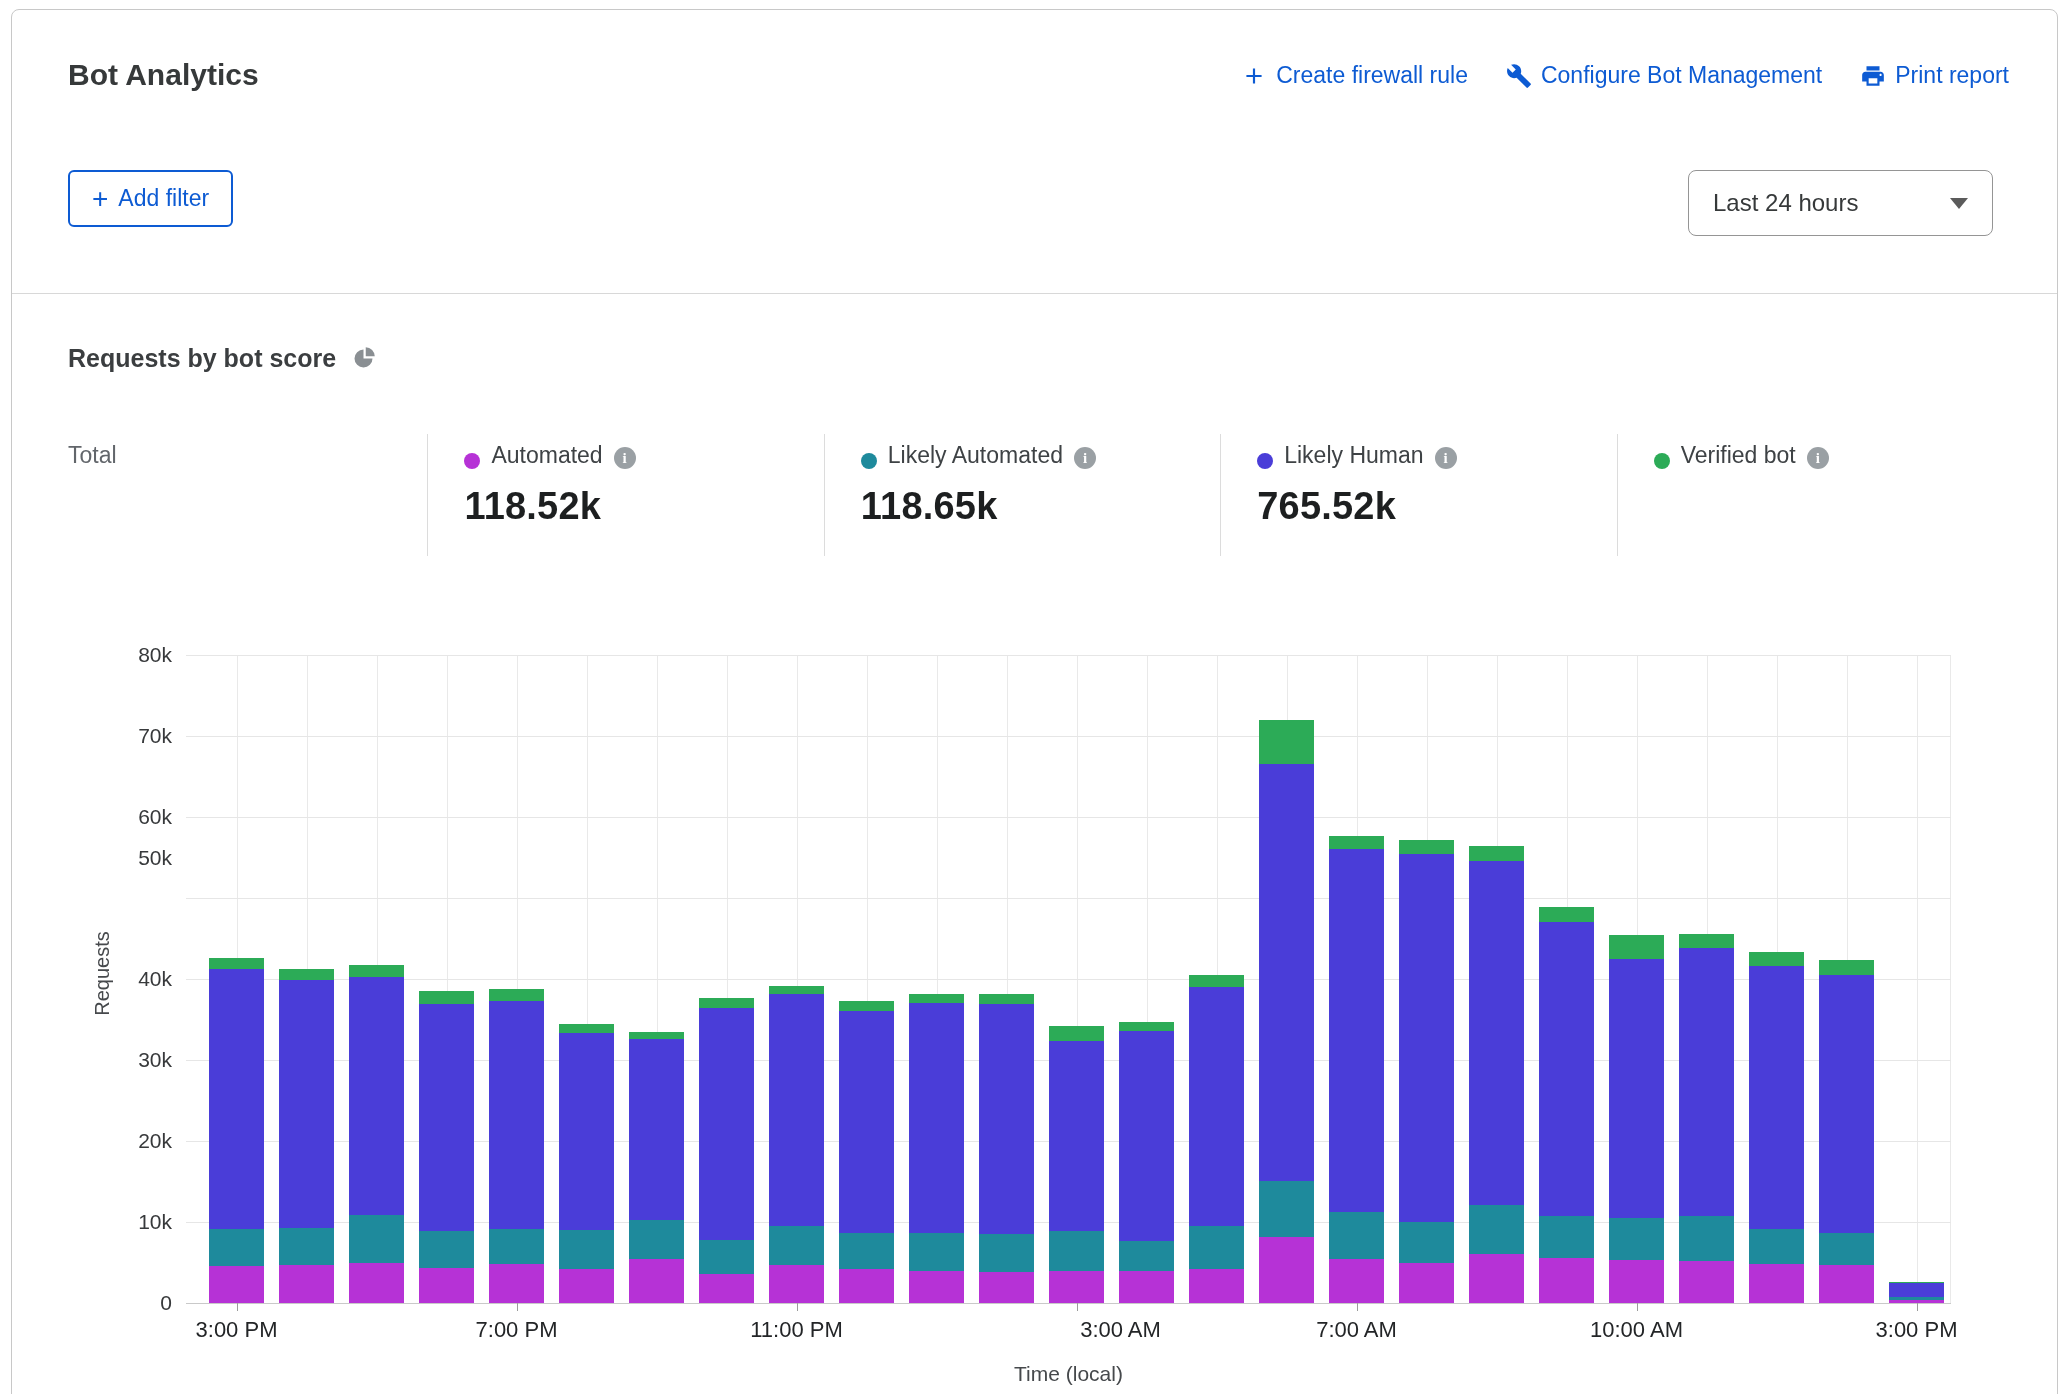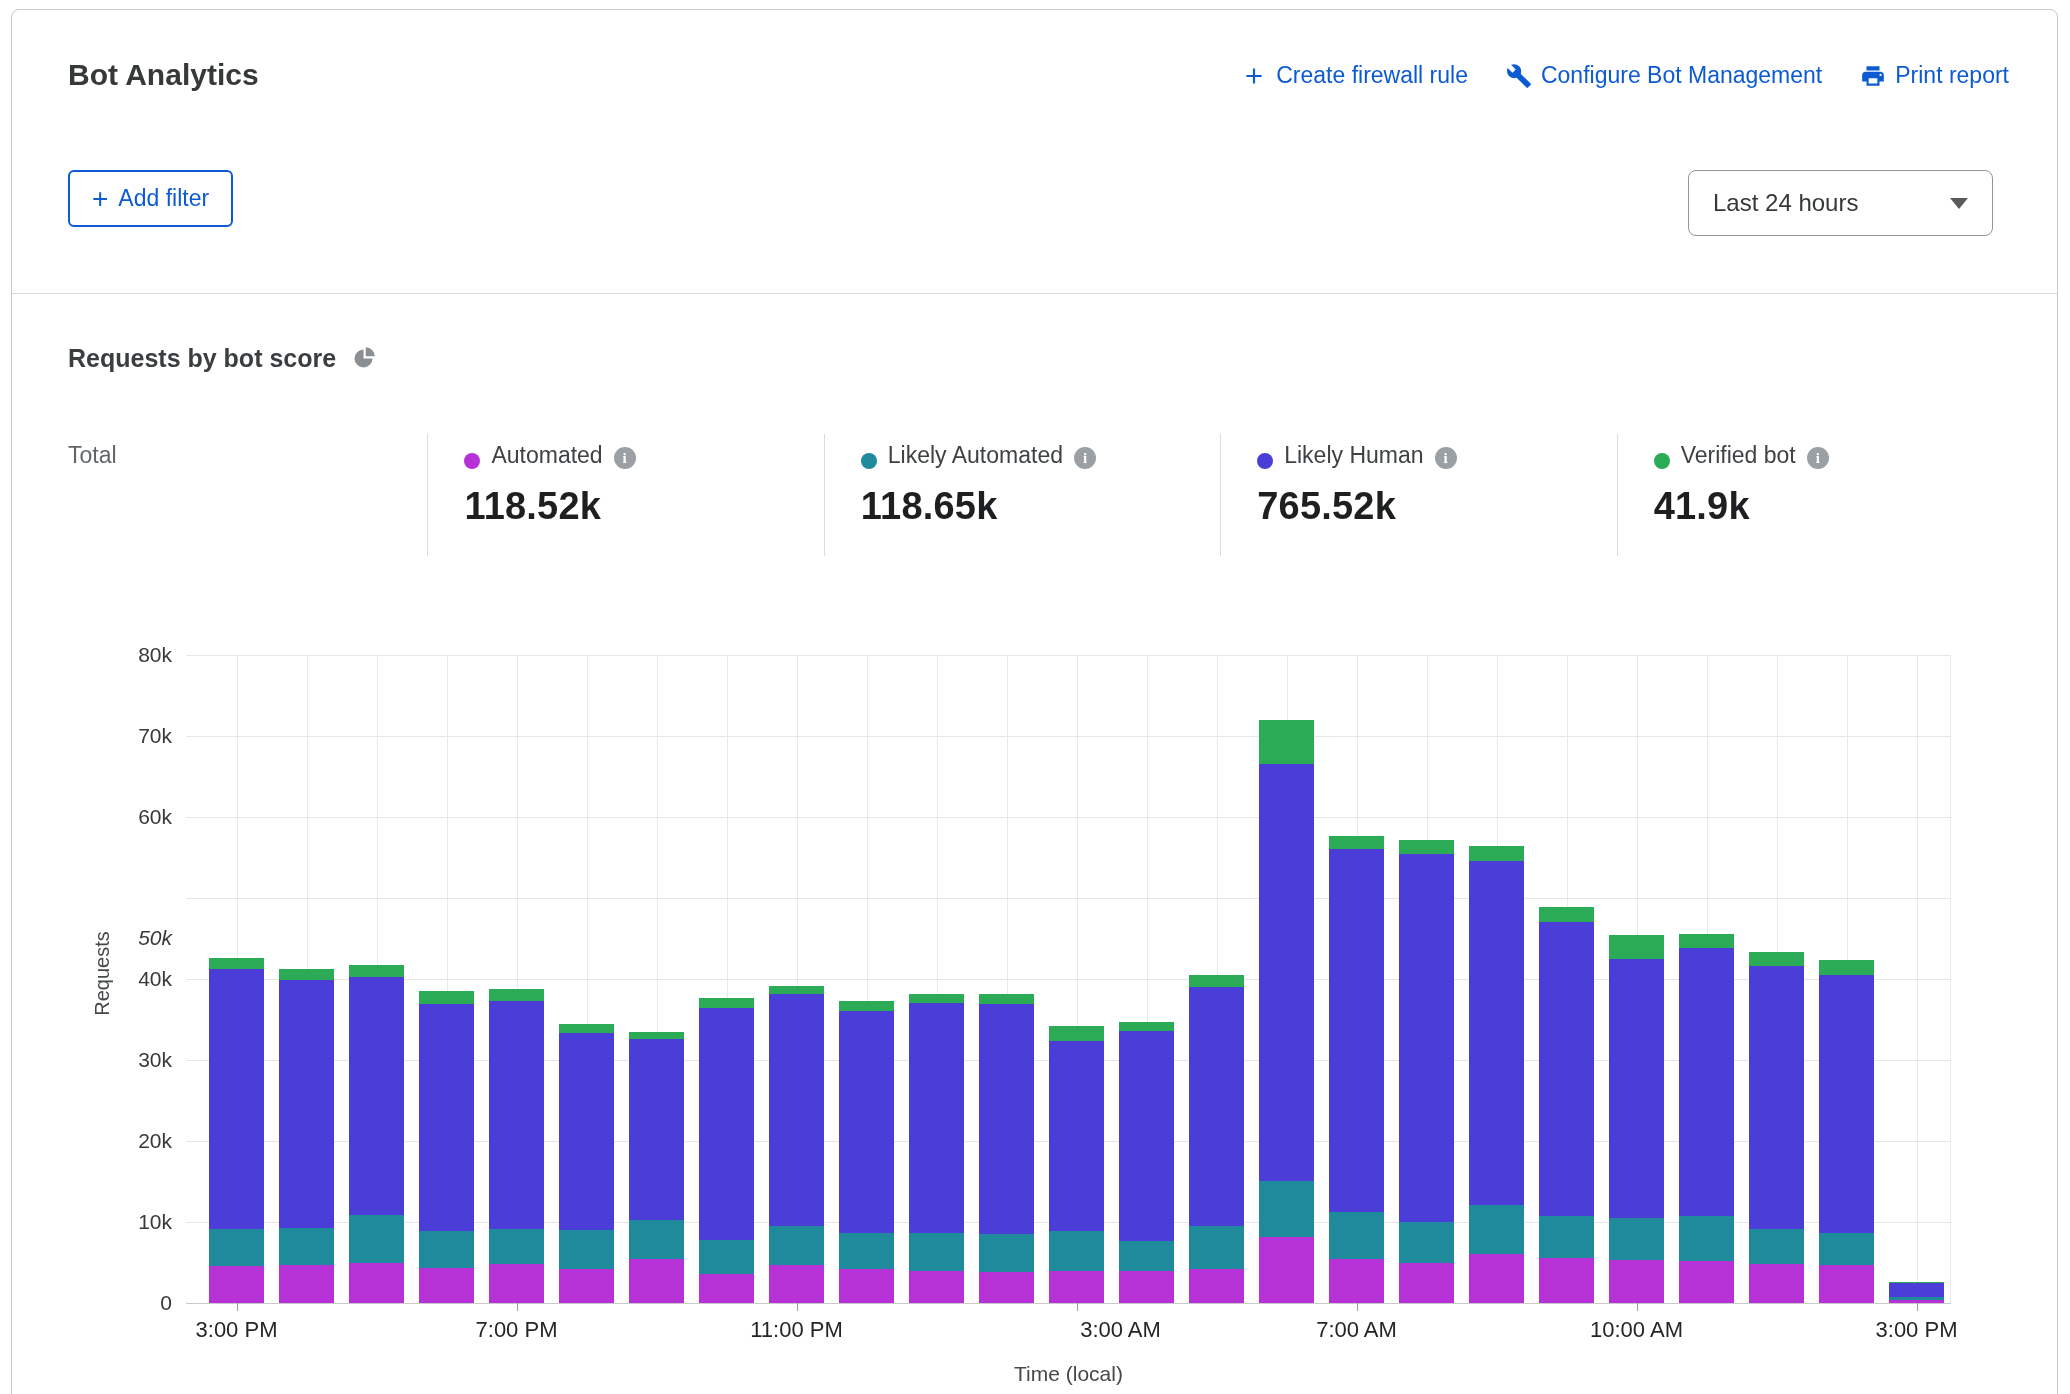--- a/index.html
+++ b/index.html
@@ -126,21 +126,20 @@
           <span class="info-icon">i</span>
         </div>
         <div class="stat-value">765.52k</div>
       </div>
       <div class="stat">
         <div class="stat-label-row">
           <span class="dot" style="background: rgb(44, 171, 87);"></span>
           <span>Verified bot</span>
           <span class="info-icon">i</span>
         </div>
-        <div class="stat-value">41.9k</div>
       </div>
     </div>
 
   <div id="ylabels"></div>
   <div class="ytitle">Requests</div>
   <div class="plot" id="plot">
       <div class="vgrid" style="left: 50.5px;"></div>
       <div class="vgrid" style="left: 120.5px;"></div>
       <div class="vgrid" style="left: 190.5px;"></div>
       <div class="vgrid" style="left: 260.5px;"></div>
@@ -327,21 +326,21 @@
       </div>
     </div>
   <div id="xlabels"></div>
   <div class="xtitle" id="xtitle" style="left: 1056.5px;">Time (local)</div>
 
 <div class="ylab" style="top: 1281px;">0</div>
     <div class="ylab" style="top: 1200px;">10k</div>
     <div class="ylab" style="top: 1119px;">20k</div>
     <div class="ylab" style="top: 1038px;">30k</div>
     <div class="ylab" style="top: 957px;">40k</div>
-    <div class="ylab" style="top: 916px; font-style: italic;">50k</div>
+    <div class="ylab" style="top: 836px;">50k</div>
     <div class="ylab" style="top: 795px;">60k</div>
     <div class="ylab" style="top: 714px;">70k</div>
     <div class="ylab" style="top: 633px;">80k</div>
     <div class="xtick" style="left: 224.5px;"></div>
     <div class="xlab" style="left: 224.5px;">3:00 PM</div>
     <div class="xtick" style="left: 504.5px;"></div>
     <div class="xlab" style="left: 504.5px;">7:00 PM</div>
     <div class="xtick" style="left: 784.5px;"></div>
     <div class="xlab" style="left: 784.5px;">11:00 PM</div>
     <div class="xtick" style="left: 1064.5px;"></div>

